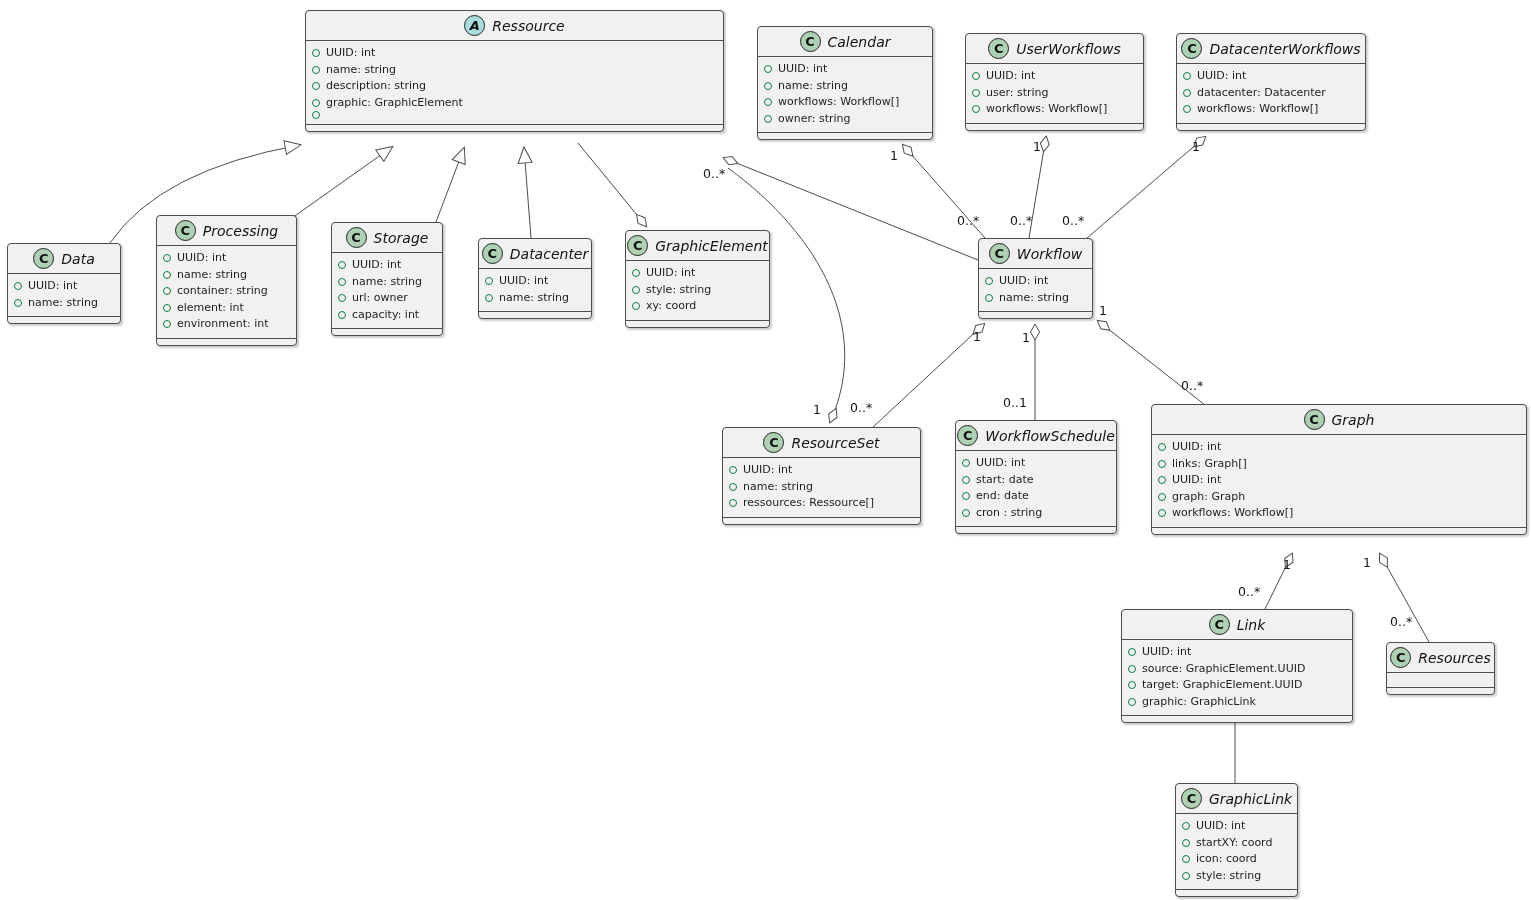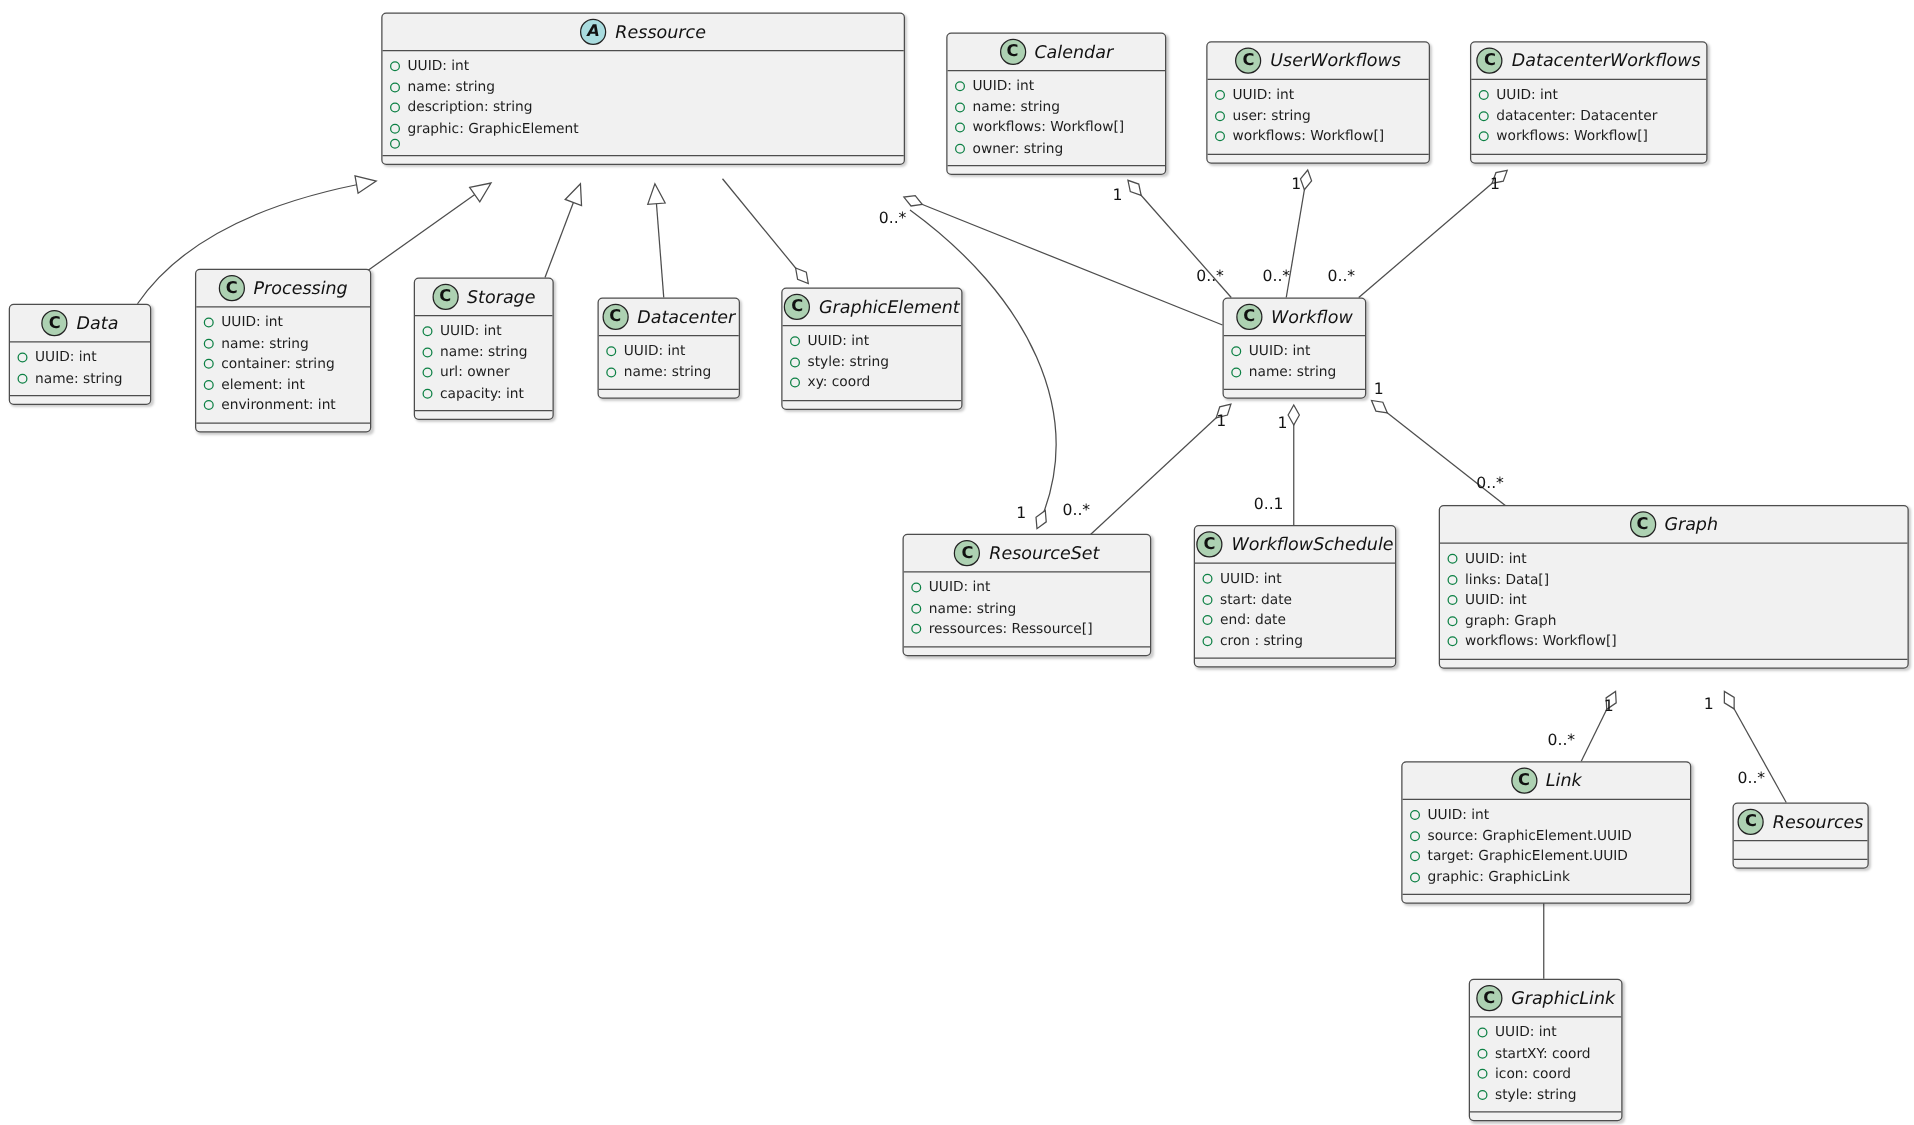--- a/index.html
+++ b/index.html
@@ -374,21 +374,21 @@
         </span>
       <span class="uml-name">Graph</span>
     </div>
     <div class="uml-attrs">
         <div class="attr-row">
           <span class="attr-bullet"></span>
           <span>UUID: int</span>
         </div>
         <div class="attr-row">
           <span class="attr-bullet"></span>
-          <span>links: Data[]</span>
+          <span>links: Graph[]</span>
         </div>
         <div class="attr-row">
           <span class="attr-bullet"></span>
           <span>UUID: int</span>
         </div>
         <div class="attr-row">
           <span class="attr-bullet"></span>
           <span>graph: Graph</span>
         </div>
         <div class="attr-row">

